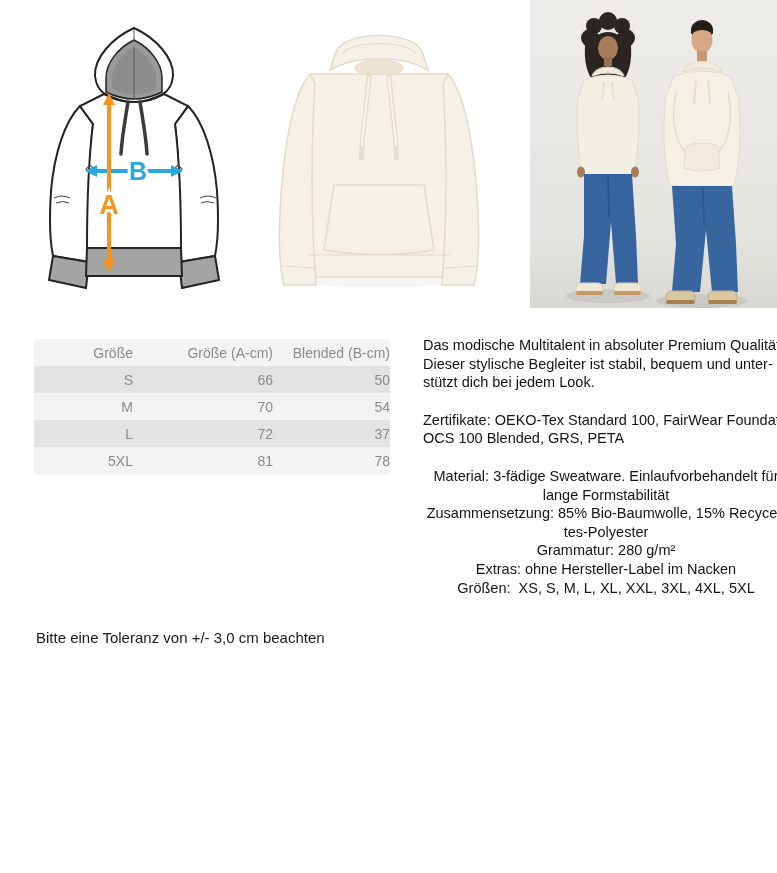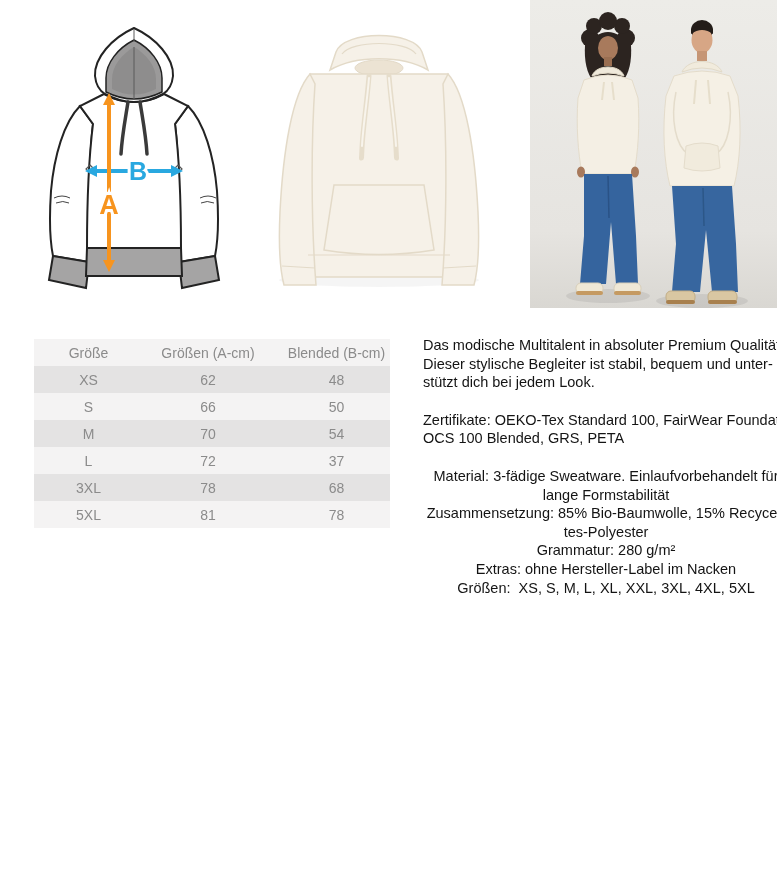--- a/index.html
+++ b/index.html
@@ -18,21 +18,21 @@
   
   .size-table{
     position:absolute;left:34px;top:339px;width:356px;
     border-collapse:collapse;table-layout:fixed;
     font-size:14px;color:#8b8b8b;
   }
   .size-table col.c1{width:99px;}
   .size-table col.c2{width:140px;}
   .size-table col.c3{width:117px;}
   .size-table th,.size-table td{
-    height:27px;padding:0 0 0 10px;text-align:center;
+    height:27px;padding:0 0 0 10px;text-align:right;
     font-weight:normal;white-space:nowrap;
   }
   .size-table thead tr{background:#f4f3f3;}
   .size-table tbody tr:nth-child(odd){background:#e4e3e3;}
   .size-table tbody tr:nth-child(even){background:#f4f3f3;}
 
   .tolerance-note{
     position:absolute;left:36px;top:629px;
     font-size:15px;color:#1a1a1a;white-space:nowrap;
   }
@@ -196,58 +196,49 @@
 
   <table class="size-table">
     <colgroup>
         <col class="c1">
         <col class="c2">
         <col class="c3">
       </colgroup>
     <thead>
       <tr>
         <th>Größe</th>
-        <th>Größen (A-cm)</th>
+        <th>Größe (A-cm)</th>
         <th>Blended (B-cm)</th>
       </tr>
     </thead>
     <tbody>
-      <tr>
-        <td>XS</td>
-        <td>62</td>
-        <td>48</td>
-      </tr>
       <tr>
         <td>S</td>
         <td>66</td>
         <td>50</td>
       </tr>
       <tr>
         <td>M</td>
         <td>70</td>
         <td>54</td>
       </tr>
       <tr>
         <td>L</td>
         <td>72</td>
         <td>37</td>
       </tr>
       <tr>
-        <td>3XL</td>
-        <td>78</td>
-        <td>68</td>
-      </tr>
-      <tr>
         <td>5XL</td>
         <td>81</td>
         <td>78</td>
       </tr>
     </tbody>
   </table>
 
+  <div class="tolerance-note">Bitte eine Toleranz von +/- 3,0 cm beachten</div>
 
   <div class="description">
     <p>Das modische Multitalent in absoluter Premium Qualität!
 Dieser stylische Begleiter ist stabil, bequem und unter-
 stützt dich bei jedem Look.</p>
     <p>Zertifikate: OEKO-Tex Standard 100, FairWear Foundation,
 OCS 100 Blended, GRS, PETA</p>
     <p>Material: 3-fädige Sweatware. Einlaufvorbehandelt für
 lange Formstabilität
 Zusammensetzung: 85% Bio-Baumwolle, 15% Recycel-

